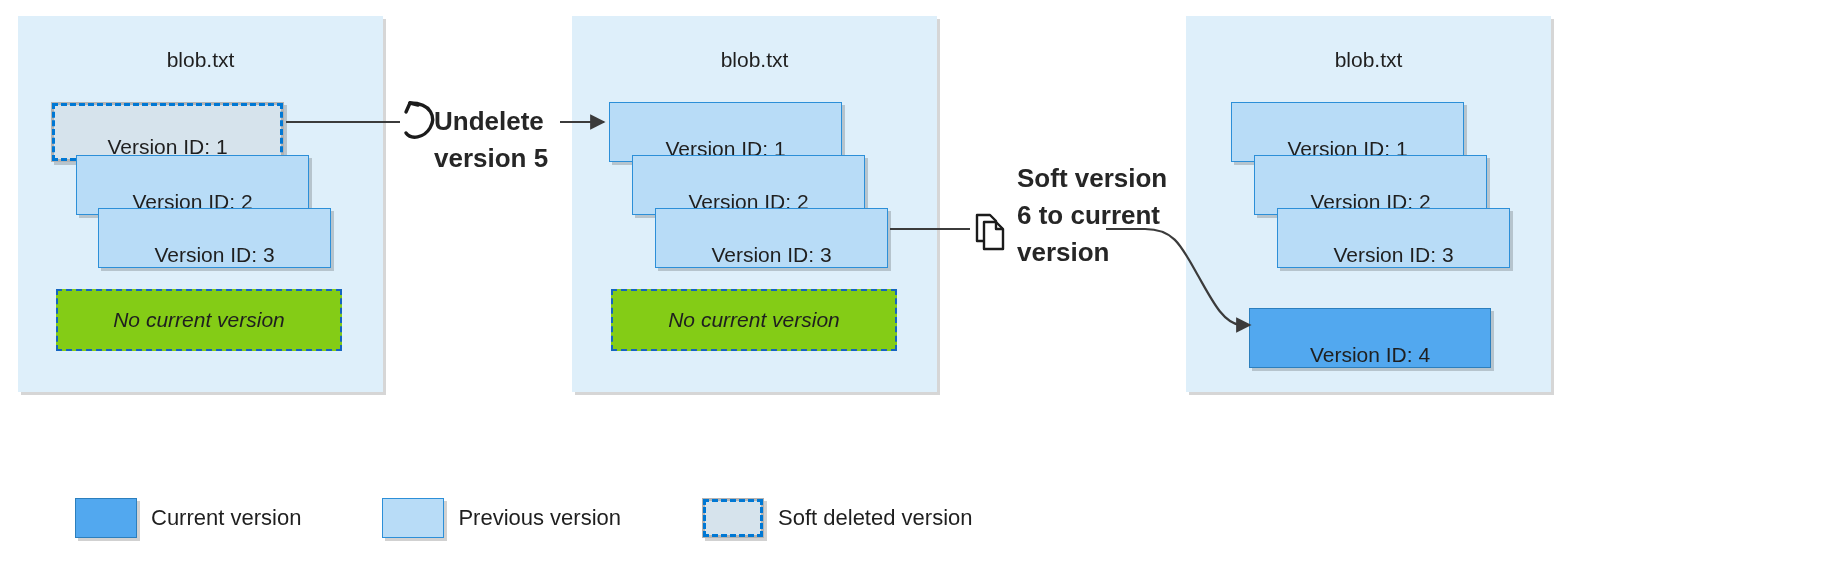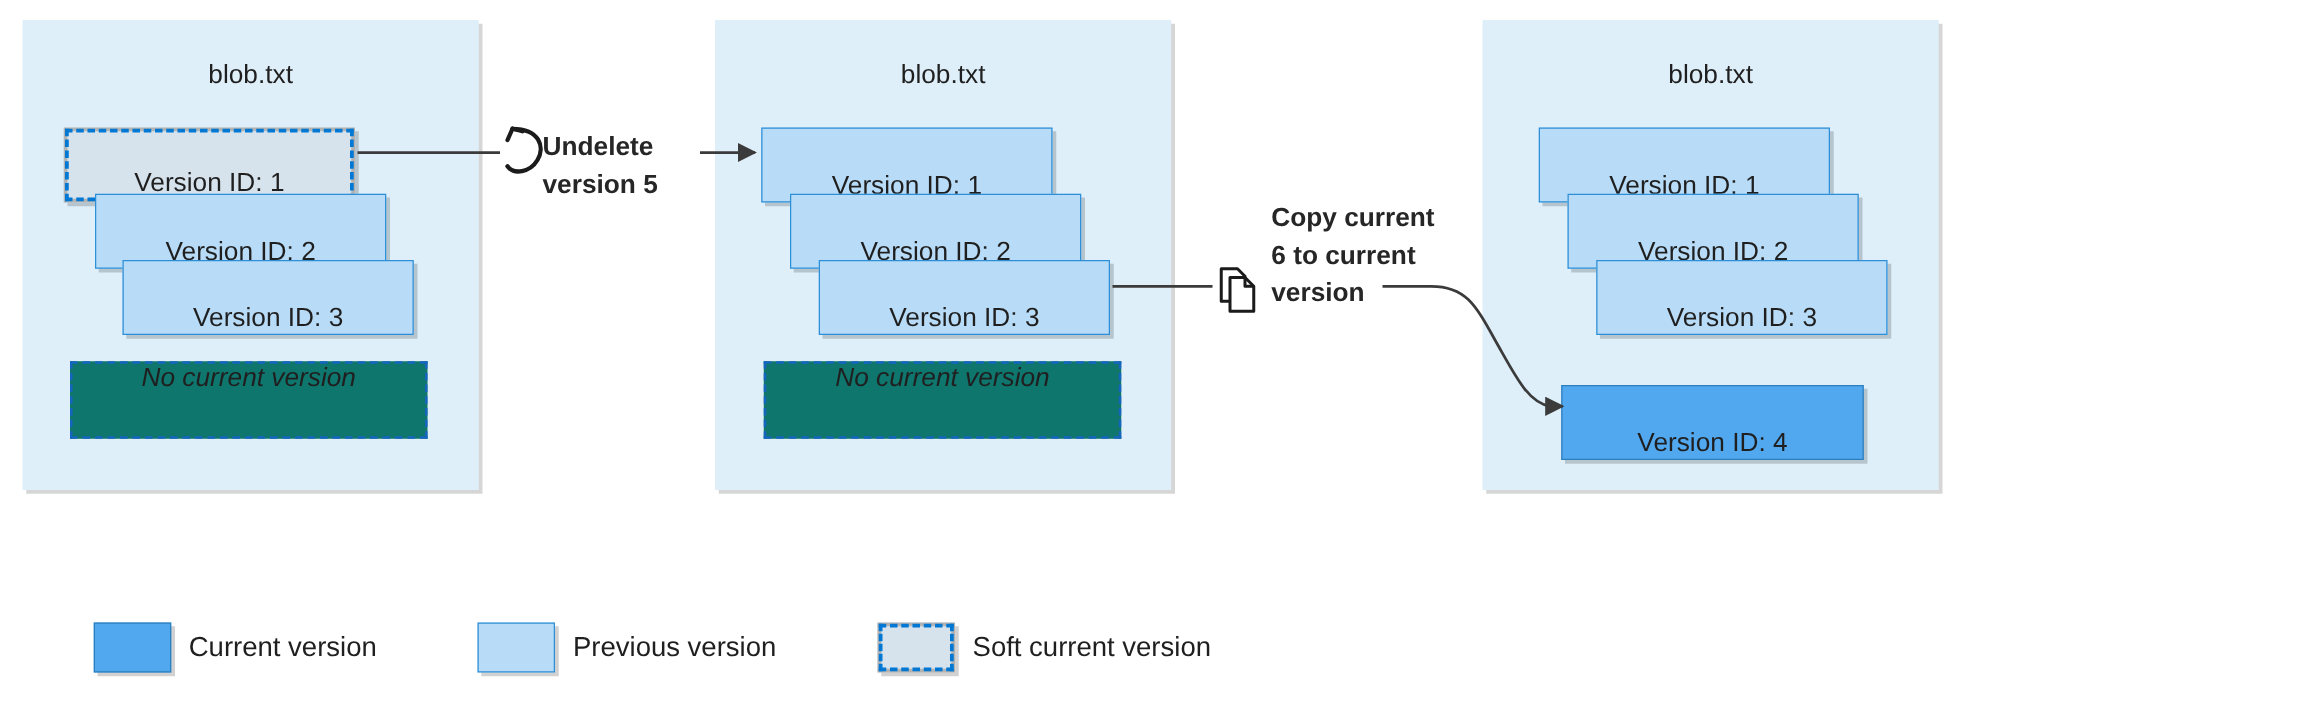--- a/index.html
+++ b/index.html
@@ -66,33 +66,34 @@
     content: "";
     position: absolute;
     left: -2px; top: -2px; right: -2px; bottom: -2px;
     border: 3px dashed #0078d4;
     pointer-events: none;
   }
 
   
   .nocurrent {
     position: absolute;
-    background: #0f766e;
+    background: #84cc16;
     border: 2px dashed #1565c0;
     display: flex;
+    align-items: center;
     justify-content: center;
     font-size: 21px;
     font-style: italic;
     color: #1f1f1f;
   }
 
   
   .anno {
     position: absolute;
-    font-size: 21px;
+    font-size: 26px;
     font-weight: bold;
     color: #262626;
     line-height: 1.42;
   }
 
   
   #overlay {
     position: absolute;
     left: 0; top: 0;
     width: 1842px;
@@ -208,21 +209,21 @@
       <span>Version ID: 4</span>
     </div>
   </div>
 
   <div class="anno" style="left:434px; top:103px; width:122px; text-align:left;">
     <div>Undelete</div>
     <div>version 5</div>
   </div>
 
   <div class="anno" style="left:1017px; top:160px; width:160px; text-align:left;">
-    <div>Copy current</div>
+    <div>Soft version</div>
     <div>6 to current</div>
     <div>version</div>
   </div>
 
   <svg id="overlay" viewBox="0 0 1842 566">
     <defs>
       <marker id="arrowEnd" viewBox="0 0 10 10" refX="9" refY="5" markerWidth="7" markerHeight="7" orient="auto-start-reverse">
         <path d="M 0 0 L 10 5 L 0 10 z" fill="#3b3b3b"></path>
       </marker>
     </defs>
@@ -255,17 +256,17 @@
     <div class="legend-item">
       <span class="legend-swatch current"></span>
       <span class="legend-label">Current version</span>
     </div>
     <div class="legend-item">
       <span class="legend-swatch previous"></span>
       <span class="legend-label">Previous version</span>
     </div>
     <div class="legend-item">
       <span class="legend-swatch deleted"></span>
-      <span class="legend-label">Soft current version</span>
+      <span class="legend-label">Soft deleted version</span>
     </div>
   </div>
 
 </div>
 
 </body></html>

